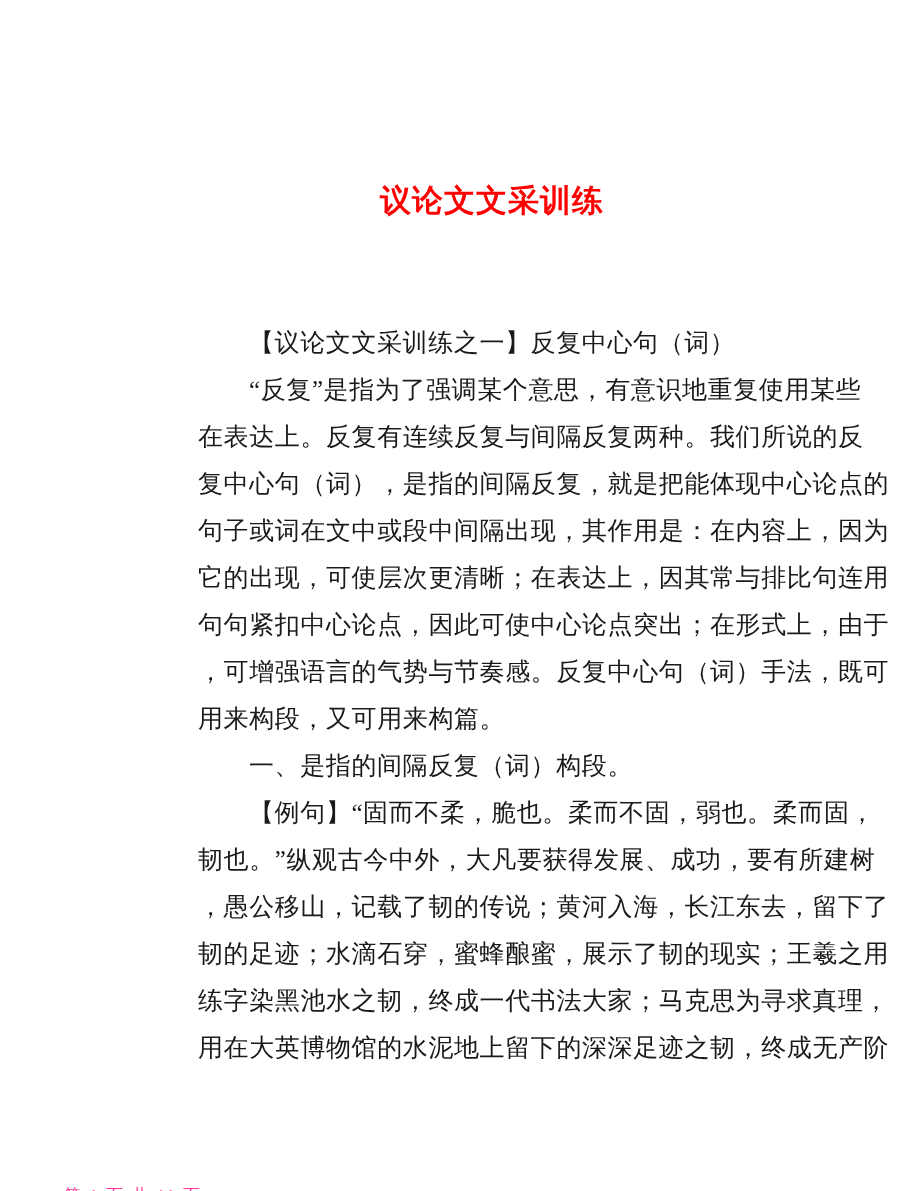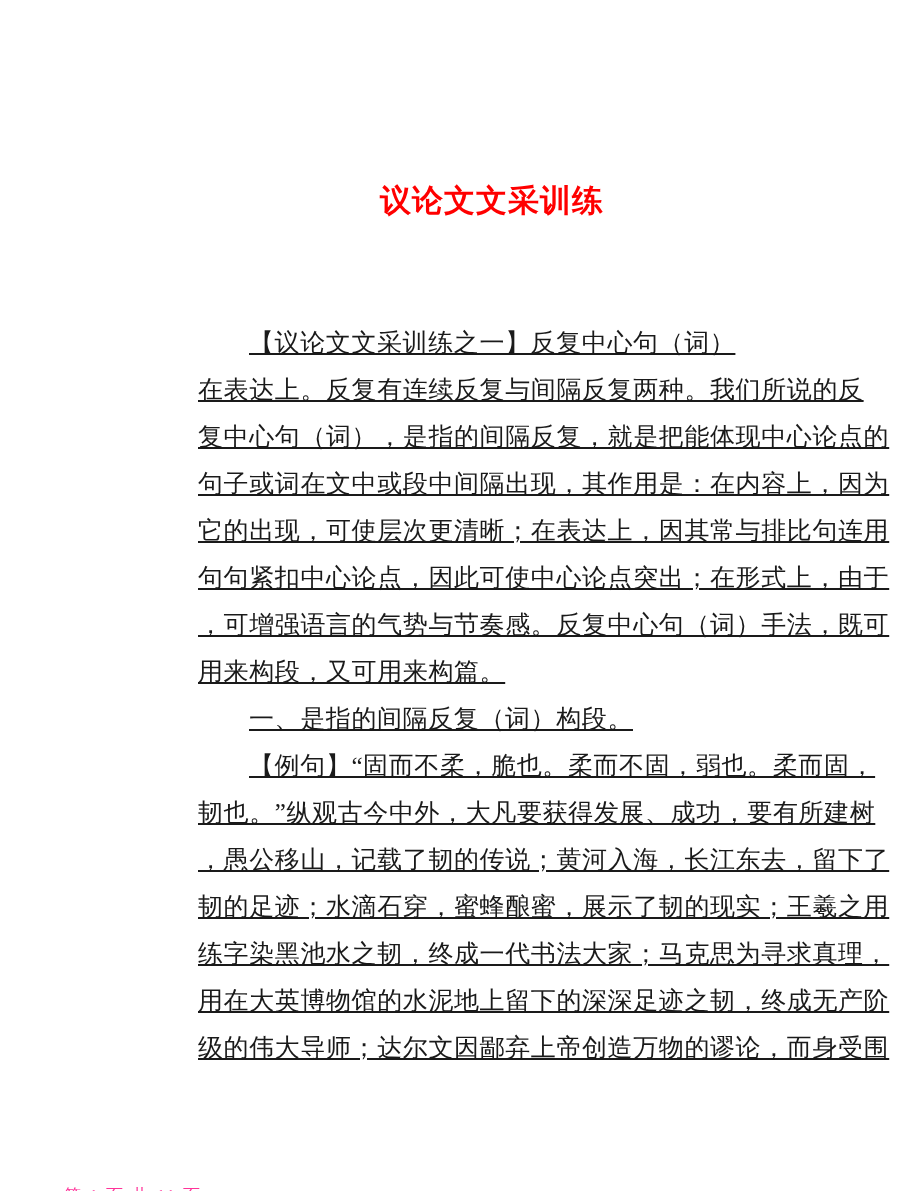--- a/index.html
+++ b/index.html
@@ -25,21 +25,20 @@
     font-weight:bold;
     font-size:31px;
     line-height:37px;
     letter-spacing:1px;
     color:var(--title-color);
   }
   .doc-body{
     margin:52px 76px 0 118px;
     width:692px;
     color:var(--body-color);
-    text-decoration:underline;
   }
   .line{
     height:47px;
     line-height:47px;
     font-size:25px;
     letter-spacing:0.6px;
     white-space:nowrap;
     color:var(--body-color);
   }
   .line.indent{
@@ -57,33 +56,33 @@
   }
 </style>
 </head>
 <body>
 
 <div class="page">
   <h1 class="doc-title">议论文文采训练</h1>
 
   <div class="doc-body">
       <div class="line indent">【议论文文采训练之一】反复中心句（词）</div>
+      <div class="line indent">“反复”是指为了强调某个意思，有意识地重复使用某些</div>
       <div class="line">在表达上。反复有连续反复与间隔反复两种。我们所说的反</div>
       <div class="line">复中心句（词），是指的间隔反复，就是把能体现中心论点的</div>
       <div class="line">句子或词在文中或段中间隔出现，其作用是：在内容上，因为</div>
       <div class="line">它的出现，可使层次更清晰；在表达上，因其常与排比句连用</div>
       <div class="line">句句紧扣中心论点，因此可使中心论点突出；在形式上，由于</div>
       <div class="line">，可增强语言的气势与节奏感。反复中心句（词）手法，既可</div>
       <div class="line">用来构段，又可用来构篇。</div>
       <div class="line indent">一、是指的间隔反复（词）构段。</div>
       <div class="line indent">【例句】“固而不柔，脆也。柔而不固，弱也。柔而固，</div>
       <div class="line">韧也。”纵观古今中外，大凡要获得发展、成功，要有所建树</div>
       <div class="line">，愚公移山，记载了韧的传说；黄河入海，长江东去，留下了</div>
       <div class="line">韧的足迹；水滴石穿，蜜蜂酿蜜，展示了韧的现实；王羲之用</div>
       <div class="line">练字染黑池水之韧，终成一代书法大家；马克思为寻求真理，</div>
       <div class="line">用在大英博物馆的水泥地上留下的深深足迹之韧，终成无产阶</div>
-      <div class="line">级的伟大导师；达尔文因鄙弃上帝创造万物的谬论，而身受围</div>
     </div>
 
   <div class="page-footer">
     <span>第 1 页 共 11 页</span>
   </div>
 </div>
 
 </body></html>

